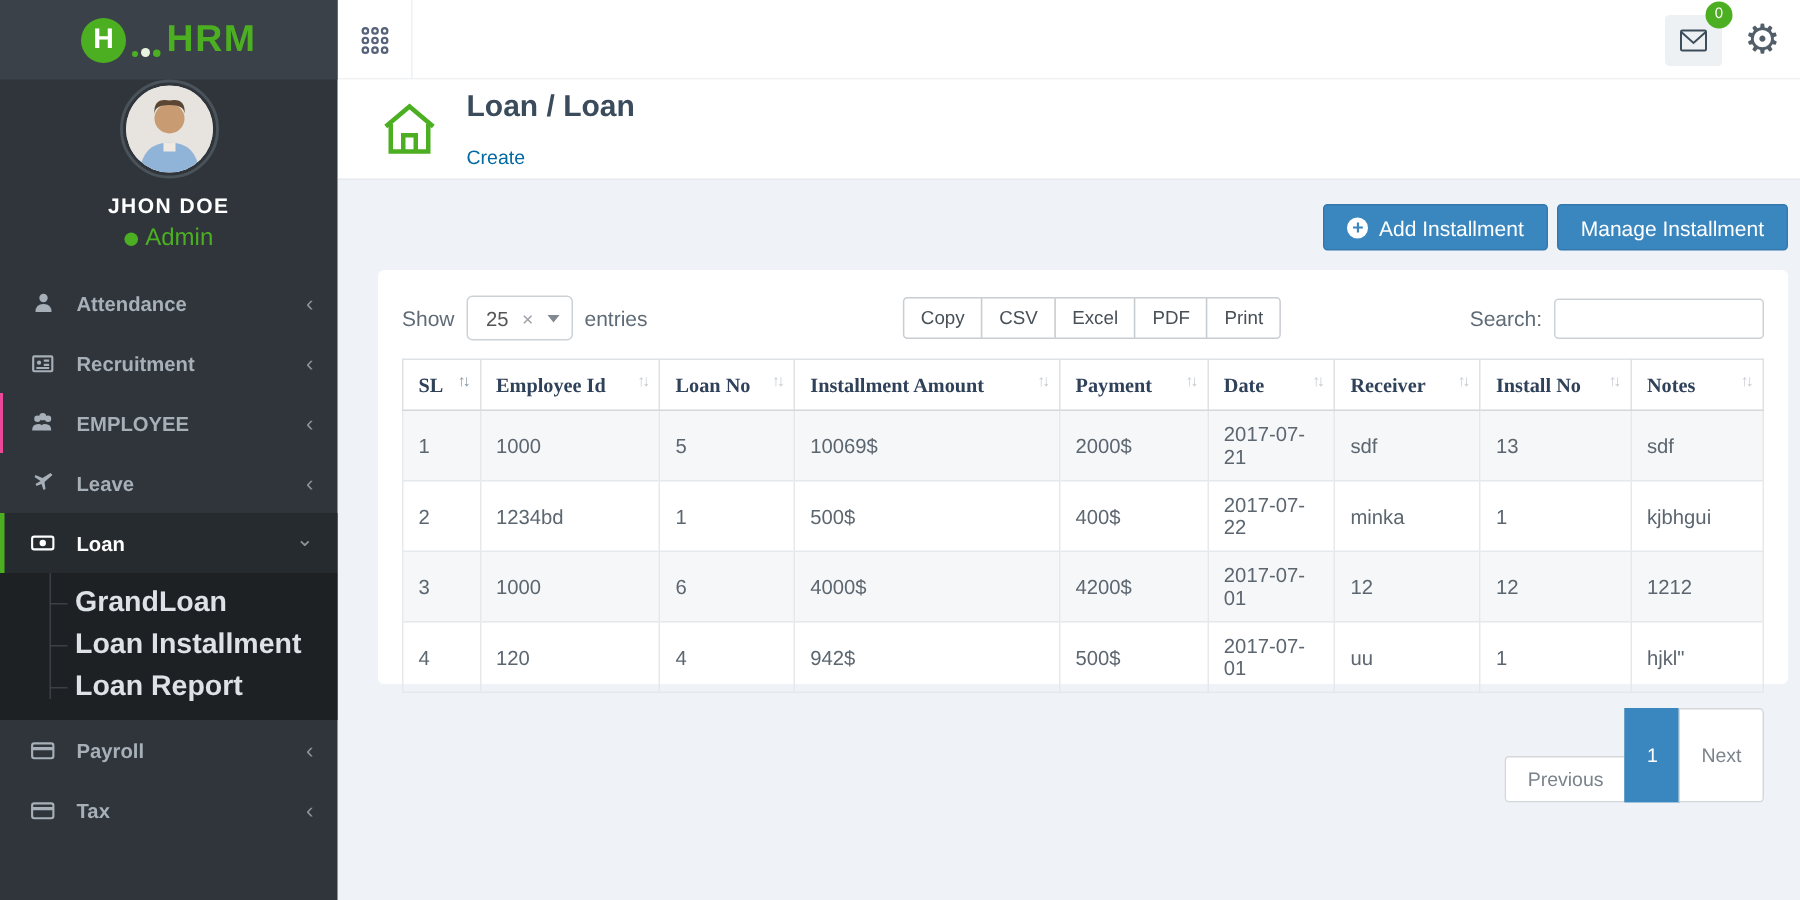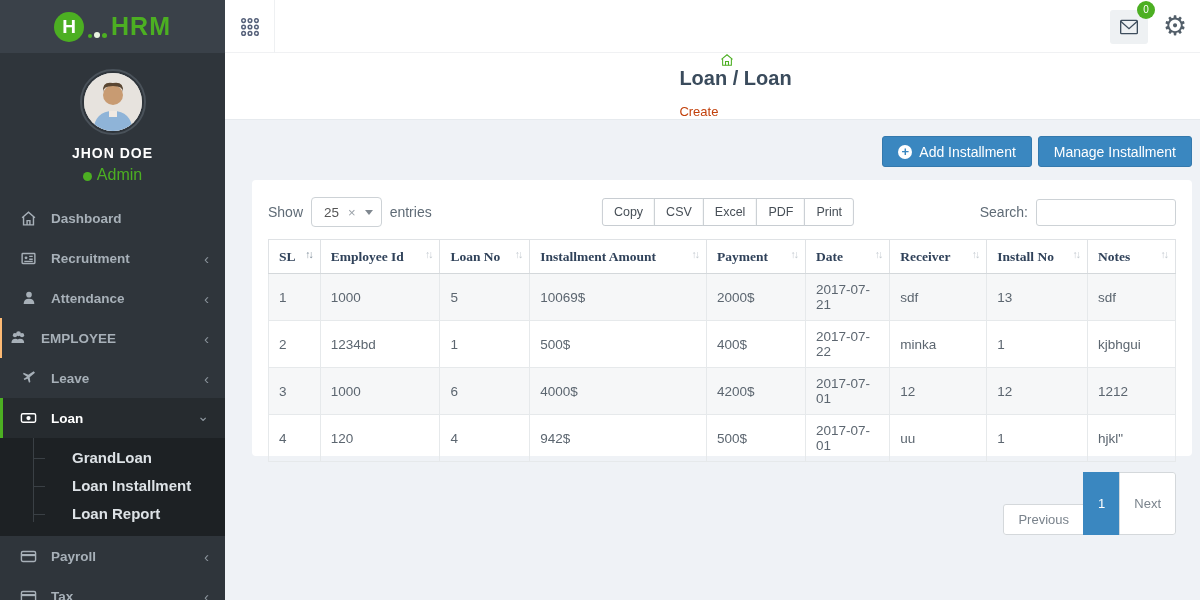--- a/index.html
+++ b/index.html
@@ -10,64 +10,64 @@
   .sidebar { position:absolute; left:0; top:0; width:225px; height:600px; background:#2f353b; z-index:5; }
   .logo-area { height:53px; background:#3a4149; display:flex; align-items:center; justify-content:center; gap:4px; }
   .logo-circle { width:30px; height:30px; border-radius:50%; background:#4caf22; color:#fff;
     font-weight:bold; font-size:19px; display:flex; align-items:center; justify-content:center; }
   .logo-dots { display:flex; gap:2px; align-items:flex-end; height:26px; padding-bottom:2px; }
   .logo-dots i { display:block; border-radius:50%; background:#4caf22; }
   .logo-dots i:nth-child(1){ width:4px;height:4px; } .logo-dots i:nth-child(2){ width:6px;height:6px; background:#e8f3e0;}
   .logo-dots i:nth-child(3){ width:5px;height:5px; }
   .logo-text { color:#4caf22; font-weight:bold; font-size:25px; letter-spacing:1px; }
 
-  .profile { text-align:center; padding-top:16px; padding-bottom:14px; }
+  .profile { text-align:center; padding-bottom:14px; }
   .avatar-ring { width:66px; height:66px; margin:0 auto; border-radius:50%; border:2px solid #4a525a;
     display:flex; align-items:center; justify-content:center; }
   .avatar { width:58px; height:58px; border-radius:50%; overflow:hidden; background:#dfe3e6; }
   .profile-name { color:#fff; font-weight:bold; font-size:14px; letter-spacing:1px; margin-top:10px; }
   .profile-role { color:#4caf22; font-size:16px; margin-top:5px; }
   .profile-role .dot { display:inline-block; width:9px; height:9px; border-radius:50%; background:#4caf22;
     margin-right:5px; vertical-align:-1px; }
 
   .menu { list-style:none; }
   .menu-item { position:relative; height:40px; display:flex; align-items:center; padding-left:20px;
     color:#a7b0b8; font-size:13.5px; font-weight:bold; cursor:pointer; }
   .menu-item .mi-icon { width:17px; height:17px; margin-right:14px; flex:none; display:flex; align-items:center; justify-content:center; }
   .menu-item .chev { position:absolute; right:16px; color:#8b949c; font-size:15px; font-weight:normal; }
   .chevron-left::after { content:"‹"; }
   .chevron-down::after { content:"⌄"; font-size:14px; position:relative; top:-3px; }
-  .menu-item.accent-border { border-left:2px solid #fdba74; padding-left:8px; }
+  .menu-item.accent-border { border-left:2px solid #ec4899; padding-left:18px; }
   .menu-item.active { background:#262b2f; border-left:3px solid #4caf22; padding-left:17px; color:#fff; }
   .submenu { list-style:none; background:#1d2124; padding:6px 0 8px 0; position:relative; }
   .submenu::before { content:""; position:absolute; left:33px; top:0; bottom:14px; width:1px; background:#3a4045; }
-  .submenu li { position:relative; height:28px; line-height:28px; padding-left:72px; color:#dde2e6;
-    font-size:15px; font-weight:bold; cursor:pointer; }
+  .submenu li { position:relative; height:28px; line-height:28px; padding-left:50px; color:#dde2e6;
+    font-size:19px; font-weight:bold; cursor:pointer; }
   .submenu li::before { content:""; position:absolute; left:33px; top:14px; width:12px; height:1px; background:#3a4045; }
 
   
   .topbar { position:absolute; left:225px; top:0; width:975px; height:53px; background:#fff;
     border-bottom:1px solid #f0f1f3; }
   .grid-btn { position:absolute; left:0; top:0; width:50px; height:53px; border-right:1px solid #eef0f2;
     display:flex; align-items:center; justify-content:center; cursor:pointer; }
   .top-right { position:absolute; right:6px; top:0; height:53px; display:flex; align-items:center; gap:8px; }
   .icon-btn { position:relative; width:38px; height:34px; display:flex; align-items:center; justify-content:center;
     cursor:pointer; border-radius:3px; }
   .icon-btn.mail { background:#eef1f3; }
   .badge { position:absolute; top:-9px; right:-7px; width:18px; height:18px; border-radius:50%;
     background:#4caf22; color:#fff; font-size:10px; display:flex; align-items:center; justify-content:center; }
   .gear-glyph { font-size:27px; color:#525e69; line-height:1; }
 
   
   .page-header { position:absolute; left:225px; top:53px; width:975px; height:67px; background:#fff;
     border-bottom:1px solid #e6eaee; }
-  .ph-inner { display:flex; align-items:center; height:100%; padding-left:28px;flex-direction:column; }
+  .ph-inner { display:flex; align-items:center; height:100%; padding-left:28px; }
   .ph-text { margin-left:18px; }
   .ph-title { color:#3a4b5c; font-size:20px; font-weight:bold; }
-  .ph-sub { color:#c2410c; font-size:13px; margin-top:14px; }
+  .ph-sub { color:#0369a1; font-size:13px; margin-top:14px; }
 
   
   .content { position:absolute; left:225px; top:120px; width:975px; height:480px; background:#eff2f6; }
   .actions { position:absolute; top:16px; right:8px; display:flex; gap:6px; }
   .btn-blue { background:#3a87c0; border:1px solid #3479ad; color:#fff; font-size:14px; height:31px;
     padding:0 15px; border-radius:3px; display:flex; align-items:center; gap:7px; cursor:pointer;
     font-family:inherit; }
   .plus-circle { width:14px; height:14px; background:#fff; border-radius:50%; color:#3a87c0;
     font-size:13px; font-weight:bold; line-height:13px; text-align:center; }
 
@@ -140,47 +140,37 @@
     </div>
     <div class="profile-name">JHON DOE</div>
     <div class="profile-role">
       <span class="dot"></span><span>Admin</span>
     </div>
   </div>
 
   <ul class="menu">
     <li class="menu-item">
       <span class="mi-icon">
-        <svg viewBox="0 0 24 24" width="17" height="17" fill="none" stroke="#a7b0b8" stroke-width="2">
-            <path d="M3 11 L12 3 L21 11"></path>
-            <path d="M5 10 V21 H19 V10"></path>
-            <path d="M10 21 V15 H14 V21"></path>
-          </svg>
-      </span>
-      <span>Dashboard</span>
+        <svg viewBox="0 0 24 24" width="16" height="16" fill="#a7b0b8">
+            <circle cx="12" cy="7" r="4.2"></circle>
+            <path d="M4 21 q0 -8 8 -8 q8 0 8 8 z"></path>
+          </svg>
+      </span>
+      <span>Attendance</span>
+      <span class="chev chevron-left"></span>
     </li>
     <li class="menu-item">
       <span class="mi-icon">
         <svg viewBox="0 0 24 24" width="17" height="17" fill="none" stroke="#a7b0b8" stroke-width="2">
             <rect x="3" y="5" width="18" height="14" rx="1"></rect>
             <circle cx="8.5" cy="11" r="2" fill="#a7b0b8" stroke="none"></circle>
             <path d="M13 9 h5 M13 13 h5 M6 16 h12"></path>
           </svg>
       </span>
       <span>Recruitment</span>
-      <span class="chev chevron-left"></span>
-    </li>
-    <li class="menu-item">
-      <span class="mi-icon">
-        <svg viewBox="0 0 24 24" width="16" height="16" fill="#a7b0b8">
-            <circle cx="12" cy="7" r="4.2"></circle>
-            <path d="M4 21 q0 -8 8 -8 q8 0 8 8 z"></path>
-          </svg>
-      </span>
-      <span>Attendance</span>
       <span class="chev chevron-left"></span>
     </li>
     <li class="menu-item accent-border">
       <span class="mi-icon">
         <svg viewBox="0 0 24 24" width="18" height="18" fill="#a7b0b8">
             <circle cx="7" cy="8" r="3"></circle>
             <circle cx="17" cy="8" r="3"></circle>
             <circle cx="12" cy="6" r="3.4"></circle>
             <path d="M2 19 q0 -6 6 -6 q2 0 3 1 q1 -1 3 -1 q6 0 6 6 z"></path>
           </svg>

